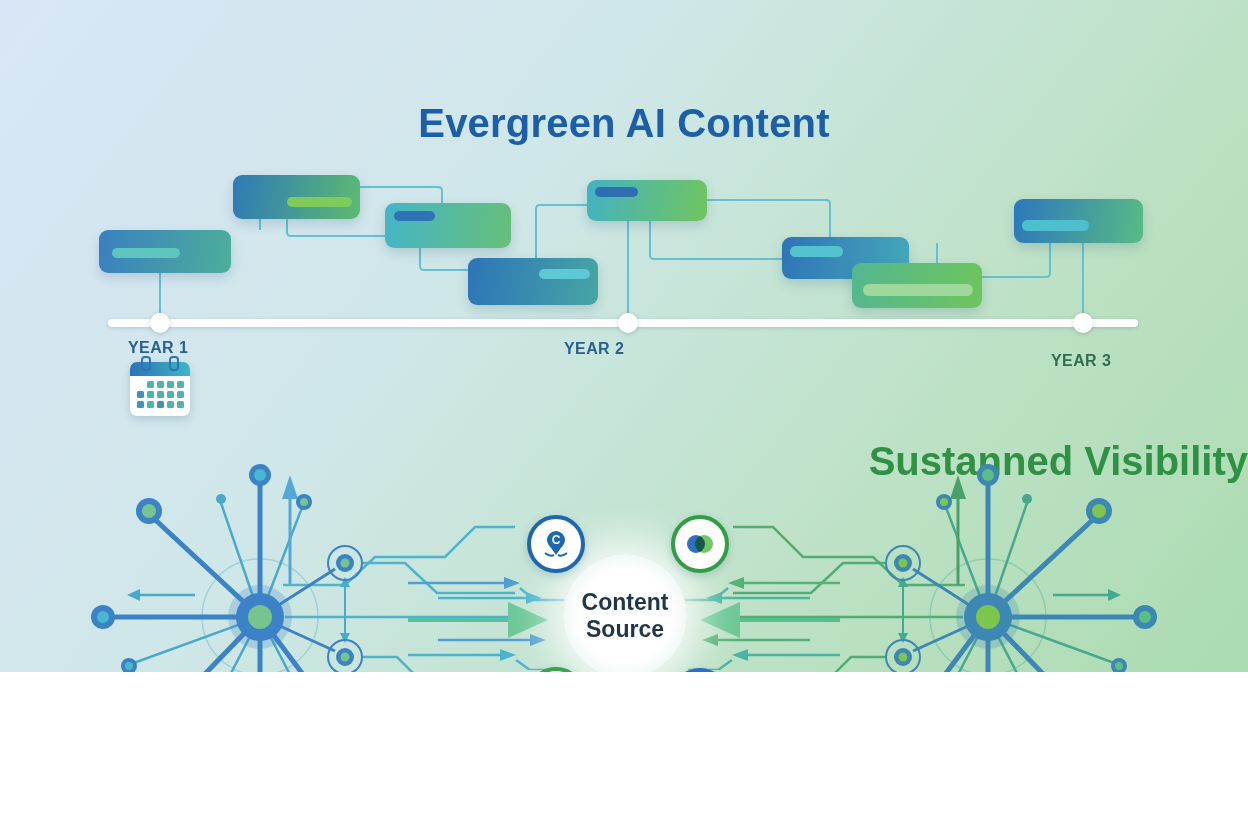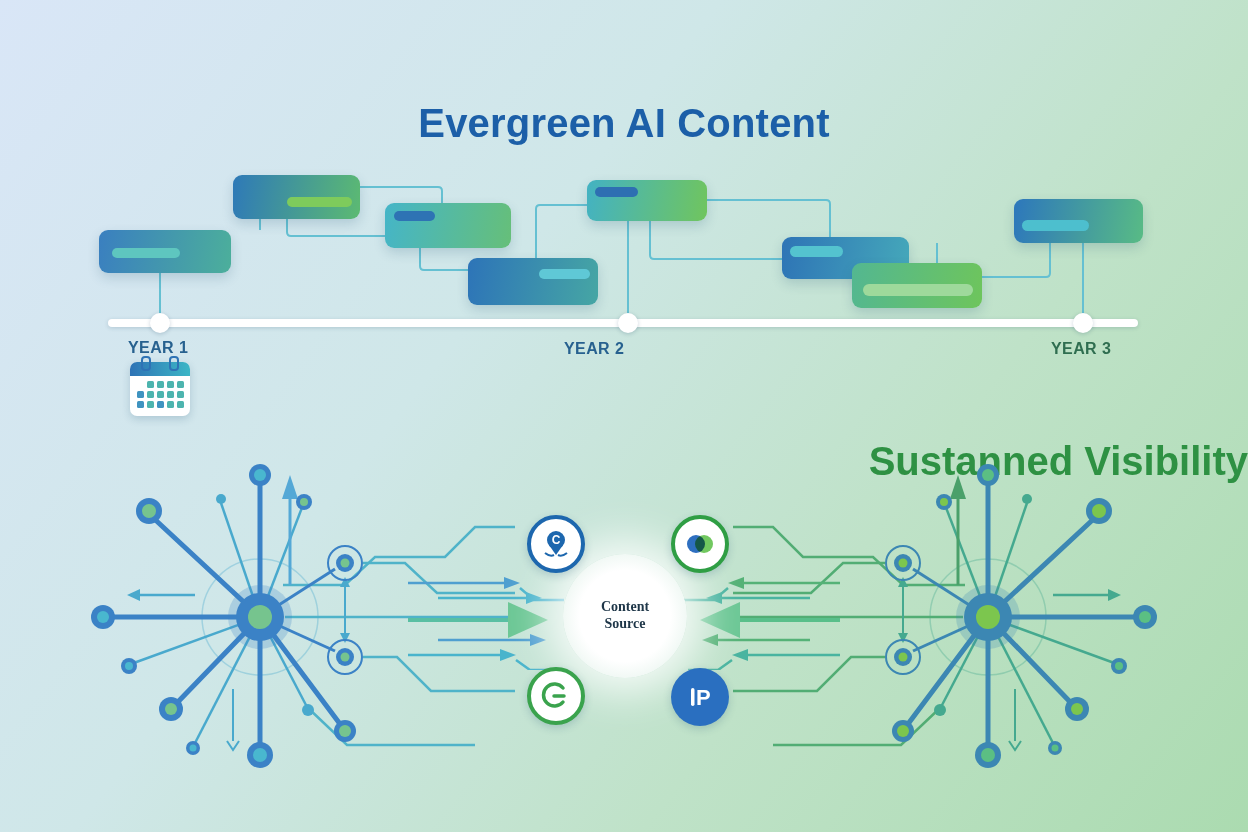--- a/index.html
+++ b/index.html
@@ -1,17 +1,17 @@
 <!DOCTYPE html>
 <html><head>
 <meta charset="utf-8">
 <style>
   html,body{margin:0;padding:0;}
   body{font-family:"Liberation Sans",sans-serif;}
-  #stage{position:relative;width:1248px;height:832px;overflow:hidden;
+  #stage{position:relative;width:1248px;height:672px;overflow:hidden;
     background:linear-gradient(128deg,#d9e6f7 0%,#cfe7e8 38%,#bfe2c8 68%,#abdbb0 100%);}
   .abs{position:absolute;}
 
   
   .main-title{left:0;right:0;top:74px;text-align:center;font-size:40px;font-weight:700;
     color:#1c5fa8;letter-spacing:.2px;}
   .sub-title{left:0;right:0;top:406px;text-align:right;font-size:40px;font-weight:700;
     color:#2e9143;}
 
   
@@ -57,21 +57,21 @@
   
   .arr{width:160px;height:120px;z-index:2;}
   .arr-left{left:408px;top:550px;--l1:#4f9fd0;--l2:#49b4cc;--l4:#4f9fd0;--big:#6cc795;--bigline:#59bfa3;}
   .arr-right{left:680px;top:550px;--l1:#55b277;--l2:#49b4a0;--l4:#55b277;--big:#6cc795;--bigline:#59bf8a;}
 
   
   .source{left:563px;top:554px;width:124px;height:124px;border-radius:50%;z-index:3;
     background:radial-gradient(circle,#ffffff 52%,#f0f8f4 72%,rgba(255,255,255,0) 100%);
     box-shadow:0 0 42px 14px rgba(255,255,255,.85);
     display:flex;align-items:center;justify-content:center;text-align:center;}
-  .source span{display:block;width:92px;font-size:14px;font-weight:700;color:#1e3648;line-height:1.18;font-family:Liberation Serif, serif;}
+  .source span{display:block;width:92px;font-size:23px;font-weight:700;color:#1e3648;line-height:1.18;}
 
   .badge{width:50px;height:50px;border-radius:50%;z-index:4;background:#fff;
     box-shadow:0 3px 8px rgba(25,75,110,.2);display:flex;align-items:center;justify-content:center;}
   .b-tl{left:527px;top:515px;border:4px solid #1d67ae;}
   .b-tr{left:671px;top:515px;border:4px solid #2f9e44;}
   .b-bl{left:527px;top:667px;border:4px solid #3aa34d;}
   .b-br{left:671px;top:668px;width:58px;height:58px;background:#2a6fc0;border:none;}
 </style>
 </head>
 <body>
@@ -211,21 +211,21 @@
       <div class="pill" style="left:8px;top:21px;width:67px;height:11px;background:#4dbfce;"></div>
     </div>
 
   <div class="abs tl-bar"></div>
   <div class="abs tl-dot" style="left:150px;top:313px;"></div>
   <div class="abs tl-dot" style="left:618px;top:313px;"></div>
   <div class="abs tl-dot" style="left:1073px;top:313px;"></div>
 
   <div class="abs year y1" style="left:128px;top:339px;">YEAR 1</div>
   <div class="abs year y2" style="left:564px;top:340px;">YEAR 2</div>
-  <div class="abs year y3" style="left:1051px;top:340px;">YEAR 3</div>
+  <div class="abs year y3" style="left:1051px;top:352px;">YEAR 3</div>
 
   <div class="abs cal">
     <div class="cal-head"></div>
     <div class="cal-ring" style="left:11px;"></div>
     <div class="cal-ring" style="right:11px;"></div>
     <div class="cal-grid">
       <i></i>
         <i></i>
         <i></i>
         <i></i>

